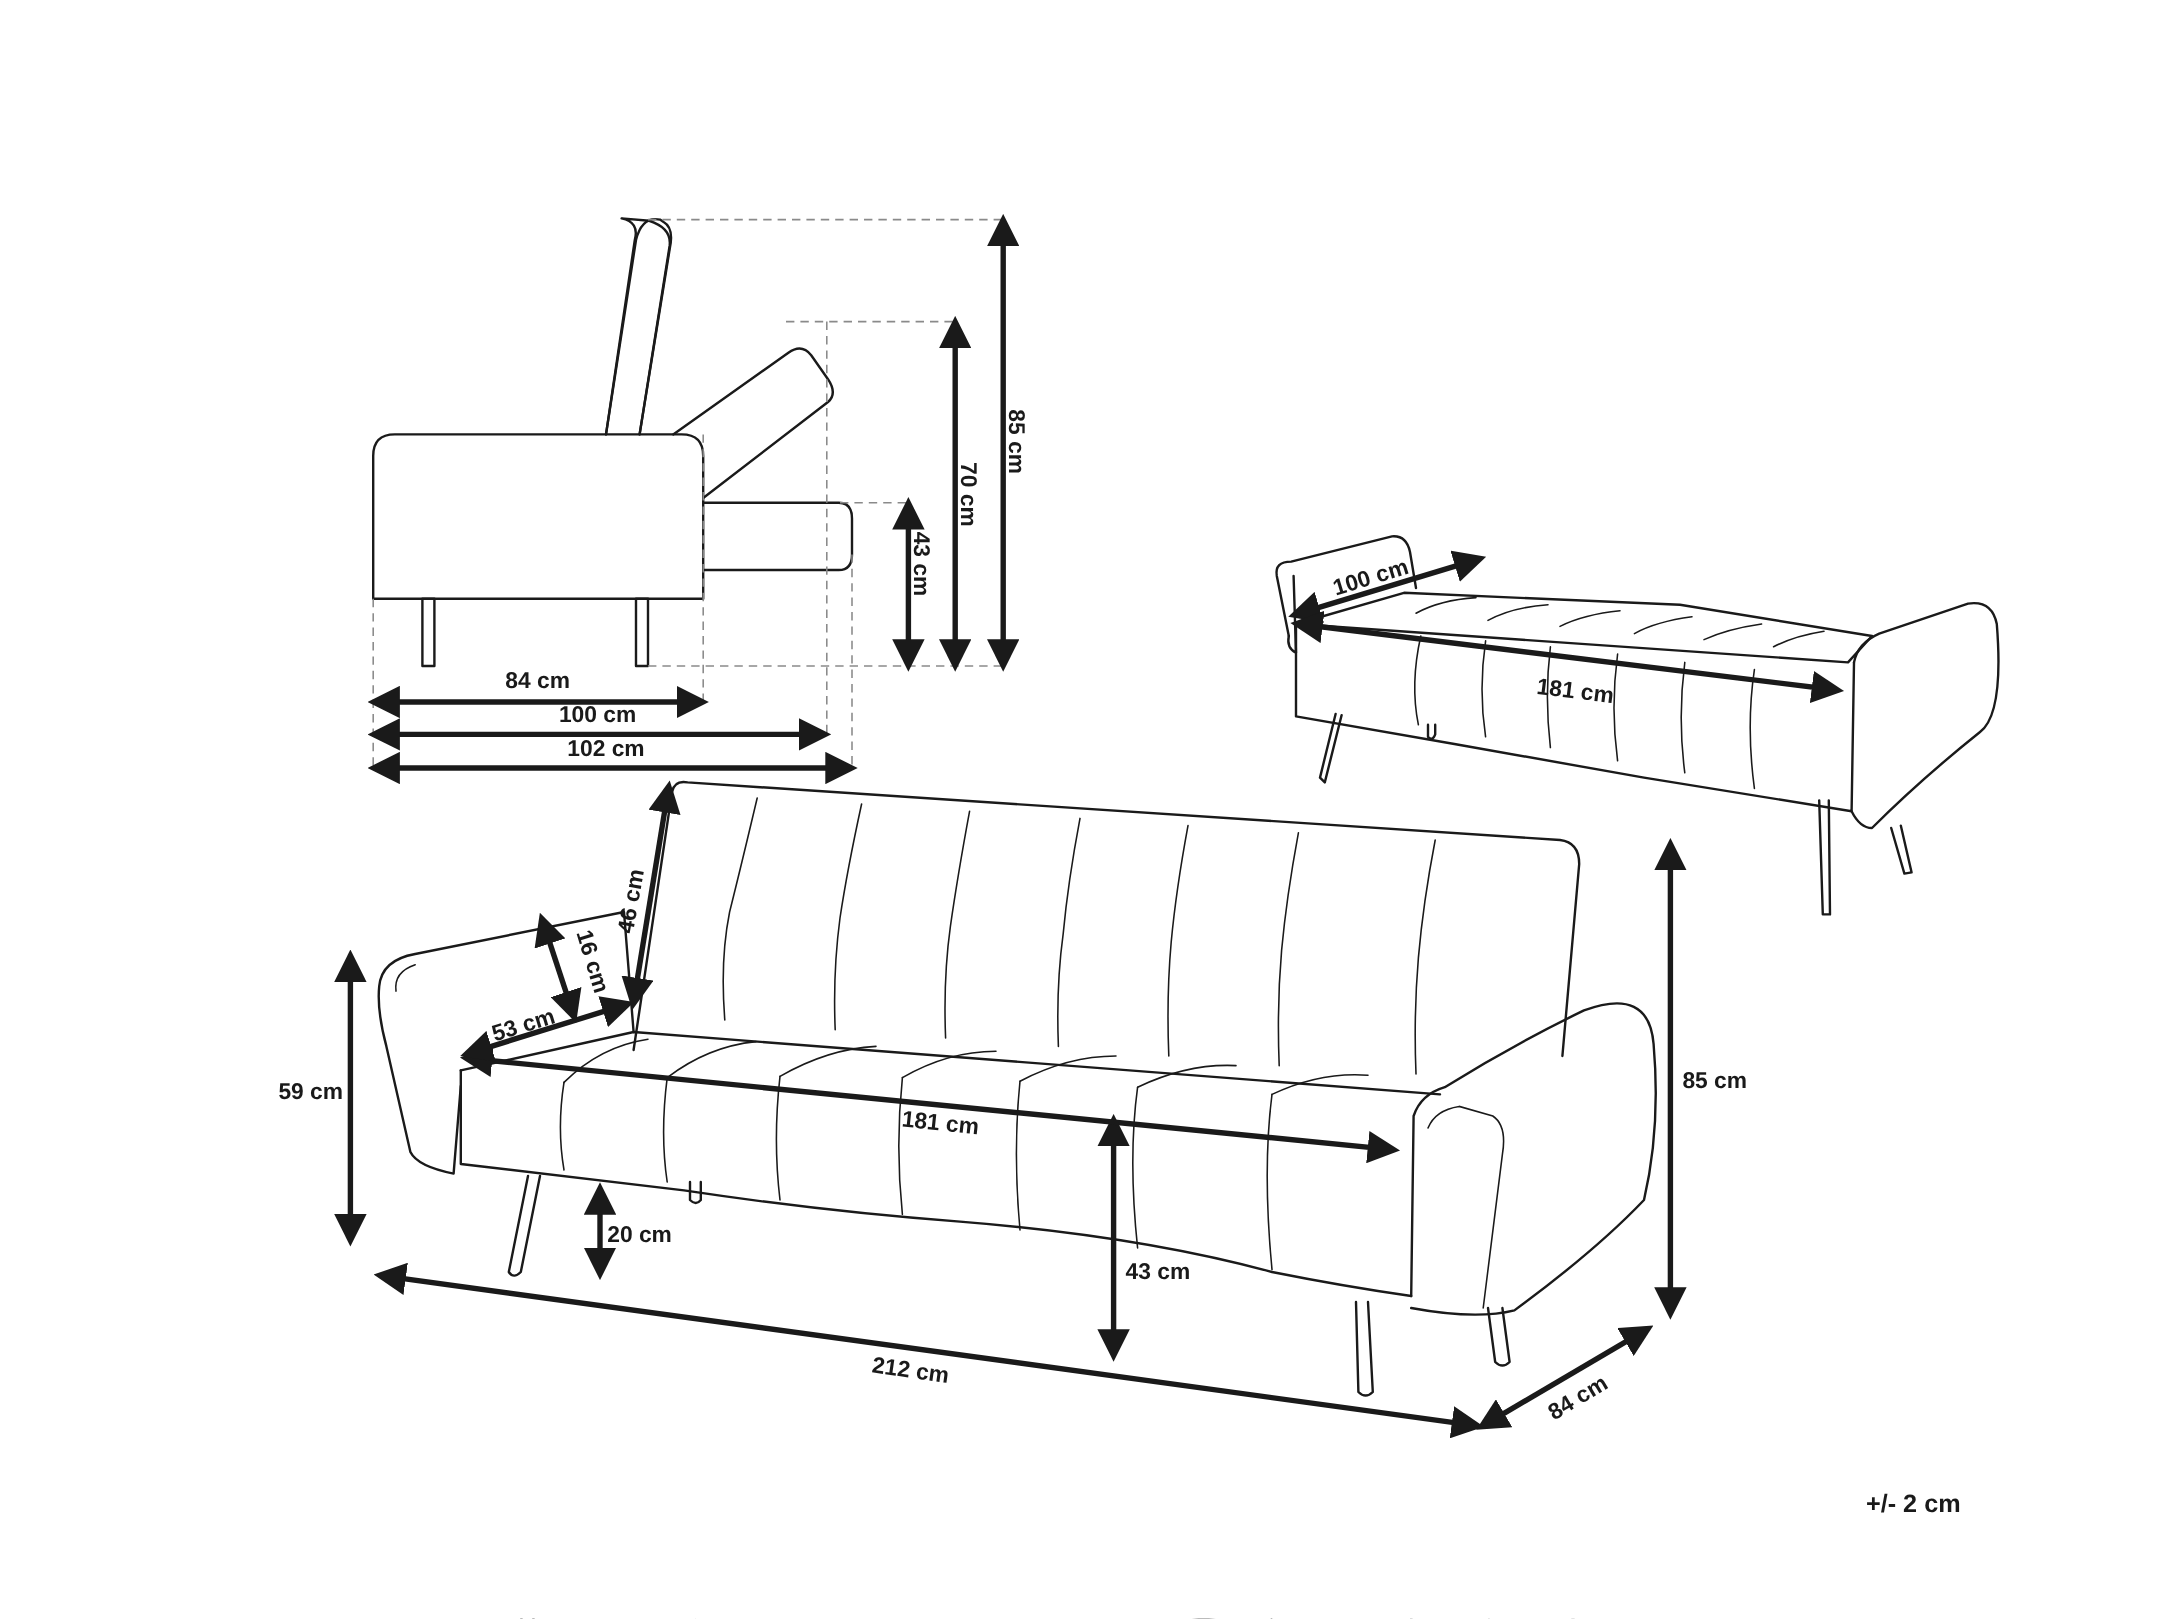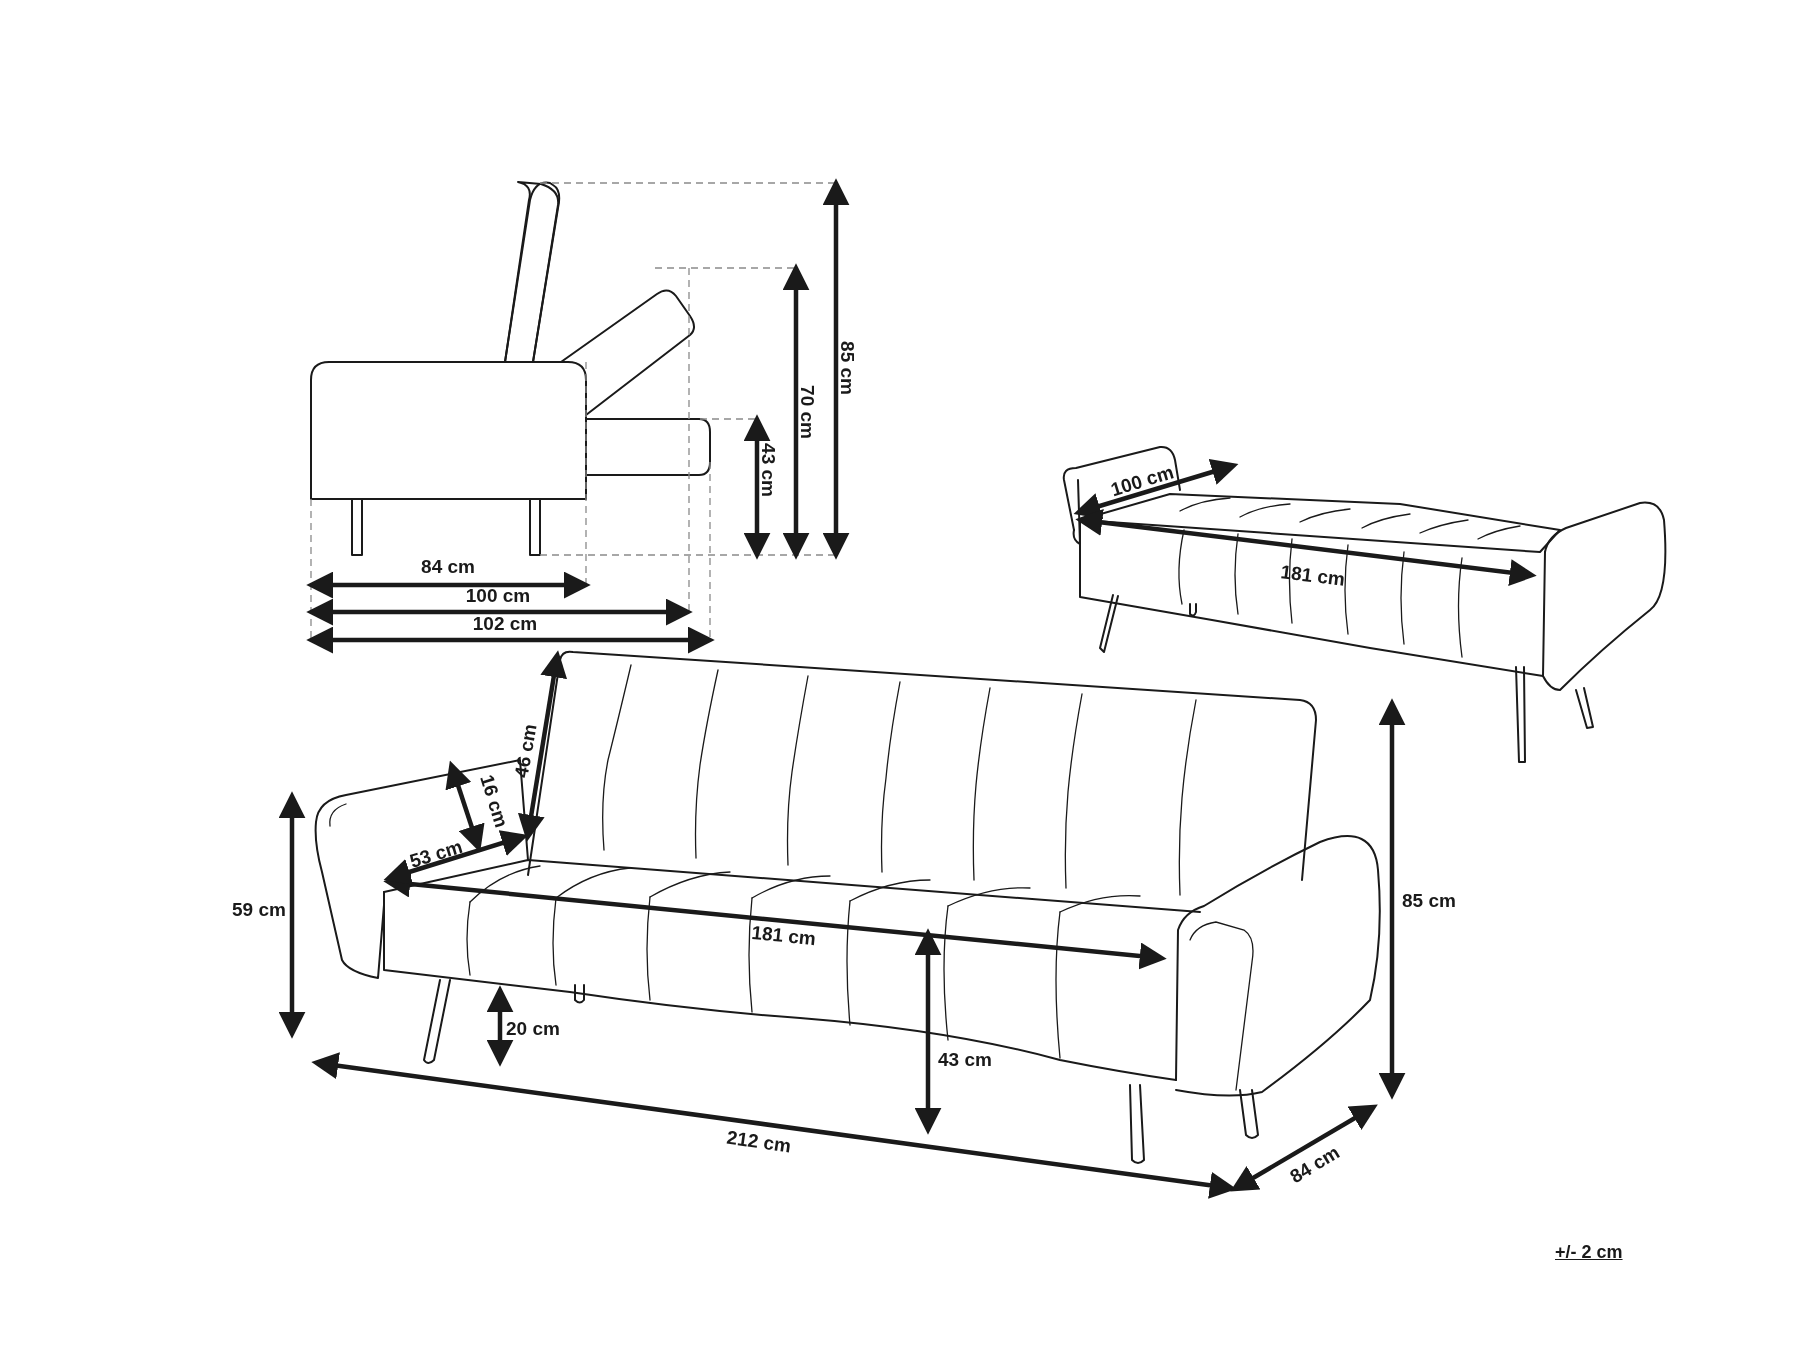--- a/index.html
+++ b/index.html
@@ -5,21 +5,21 @@
   html, body { margin:0; padding:0; background:#ffffff; }
   body { width:1799px; height:1349px; position:relative; overflow:hidden;
          font-family:"Liberation Sans", "DejaVu Sans", sans-serif; }
   svg#drawing { position:absolute; left:0; top:0; width:1799px; height:1349px; }
   .outline { fill:none; stroke:#1a1a1a; stroke-width:2; stroke-linejoin:round; stroke-linecap:round; }
   .thin { fill:none; stroke:#1a1a1a; stroke-width:1.3; stroke-linecap:round; }
   .dash { fill:none; stroke:#8a8a8a; stroke-width:1.3; stroke-dasharray:7 5; }
   .dim { stroke:#1a1a1a; stroke-width:4.5; fill:none; }
   .lbl { font-family:"Liberation Sans", "DejaVu Sans", sans-serif; font-weight:bold;
          font-size:19px; fill:#1a1a1a; }
-  .note { position:absolute; font-weight:bold; font-size:18px; color:#1a1a1a;text-decoration:underline; }
+  .note { position:absolute; font-weight:bold; font-size:21px; color:#1a1a1a; }
 </style>
 </head>
 <body>
 
 <svg id="drawing" viewBox="0 0 1799 1349" xmlns="http://www.w3.org/2000/svg">
   <defs>
     <marker id="ah" markerWidth="6" markerHeight="6" refX="4.5" refY="3" orient="auto-start-reverse" markerUnits="strokeWidth">
       <path d="M0,0 L6,3 L0,6 z" fill="#1a1a1a"></path>
     </marker>
   </defs>

